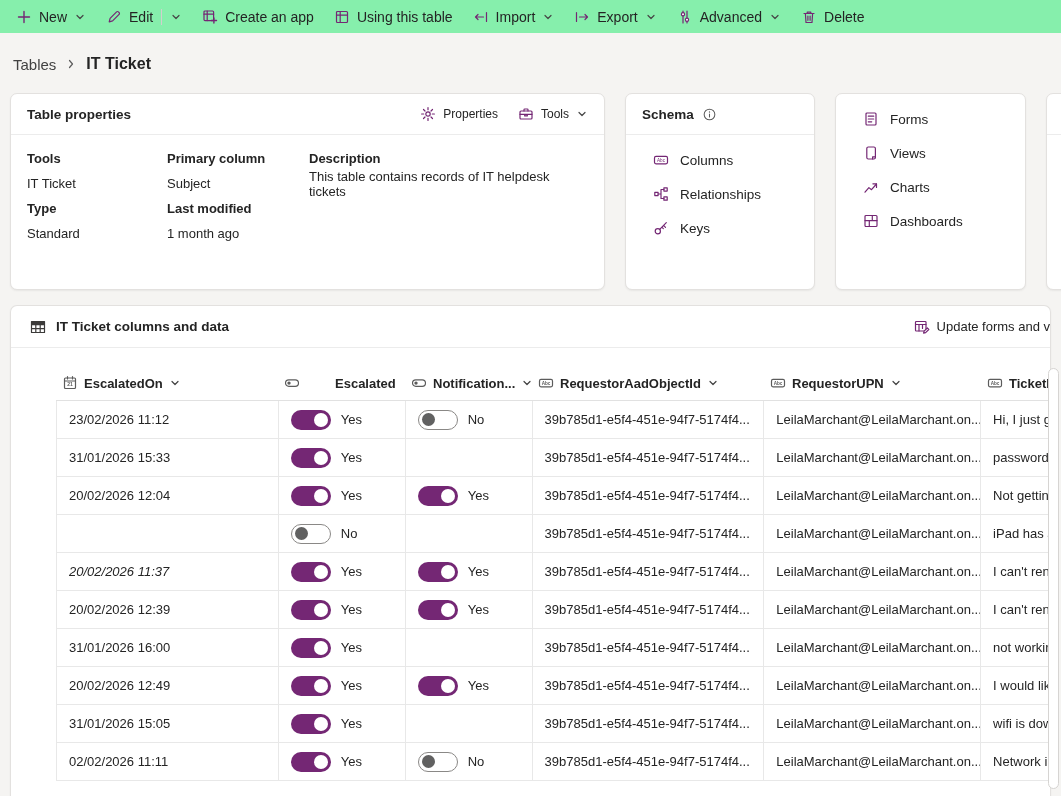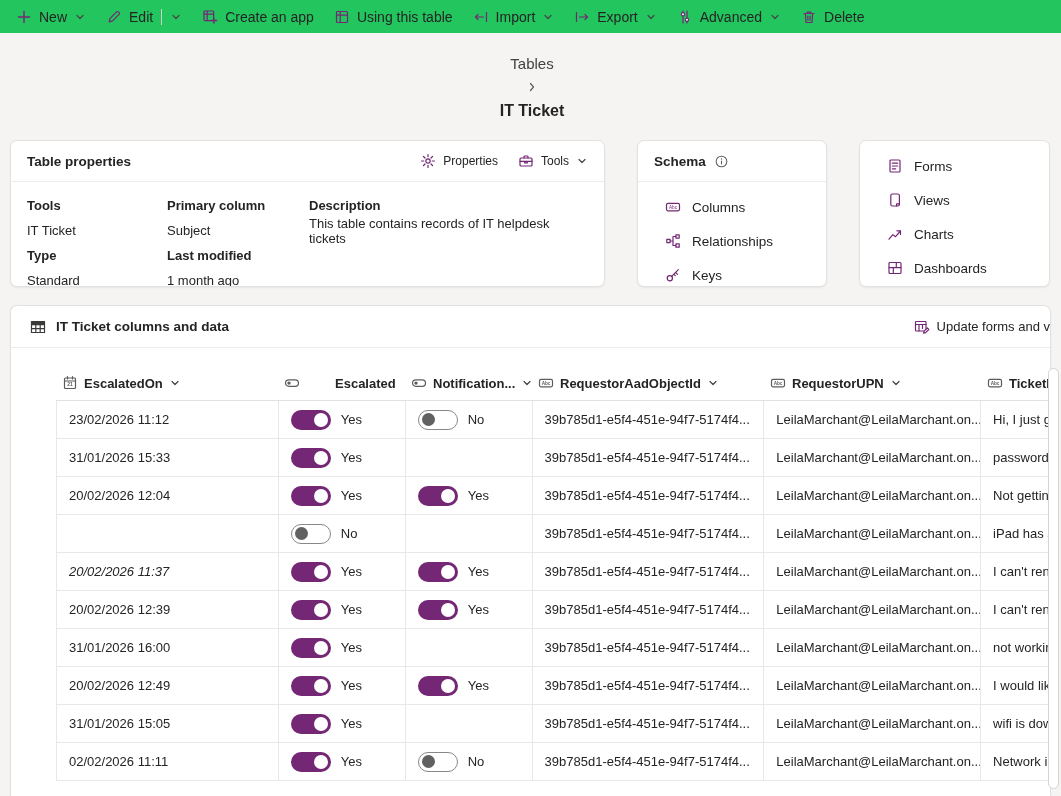--- a/index.html
+++ b/index.html
@@ -10,40 +10,40 @@
     font-family: "Liberation Sans", sans-serif; font-size: 13px;
   }
   .i { display: inline-flex; align-items: center; justify-content: center; flex: none; }
   .i svg { display: block; }
   .purple { color: #742774; }
   .dark { color: #3b3a39; }
   .gray { color: #5c5c5c; }
 
   
   .toolbar {
-    height: 33px; background: #22c55e; display: flex; align-items: center;
+    height: 33px; background: #86efac; display: flex; align-items: center;
     padding: 2px 6px; white-space: nowrap;
   }
   .tb-item {
     display: flex; align-items: center; gap: 7px; height: 33px;
     padding: 0 10px; cursor: pointer; font-size: 14px; color: #242424;
   }
   .tb-split { width: 1px; height: 16px; background: #d1cfcd; margin: 0 1px; }
   .chev { color: #464646; }
 
   
   .breadcrumb {
     margin: 22px 10px 0 13px; display: flex; align-items: center; gap: 9px;
-    font-size: 15px; color: #424242; flex-direction: column;
+    font-size: 15px; color: #424242;
   }
   .bc-root { cursor: pointer; }
   .bc-current { font-weight: 700; color: #242424; font-size: 16px; }
 
   
-  .cards { display: flex; gap: 32px; margin: 20px 0 2px 10px; height: 147px; }
+  .cards { display: flex; gap: 20px; margin: 20px 0 2px 10px; height: 197px; }
   .card {
     background: #fff; border: 1px solid #e3e1df; border-radius: 7px;
     box-shadow: 0 1px 2px rgba(0,0,0,.06); flex: none; overflow: hidden;
   }
   .card-head {
     height: 41px; display: flex; align-items: center; padding: 0 16px;
     border-bottom: 1px solid #ececec;
   }
   .card-title { font-weight: 700; font-size: 13.5px; }
   .head-info { margin-left: 8px; color: #5c5c5c; }

